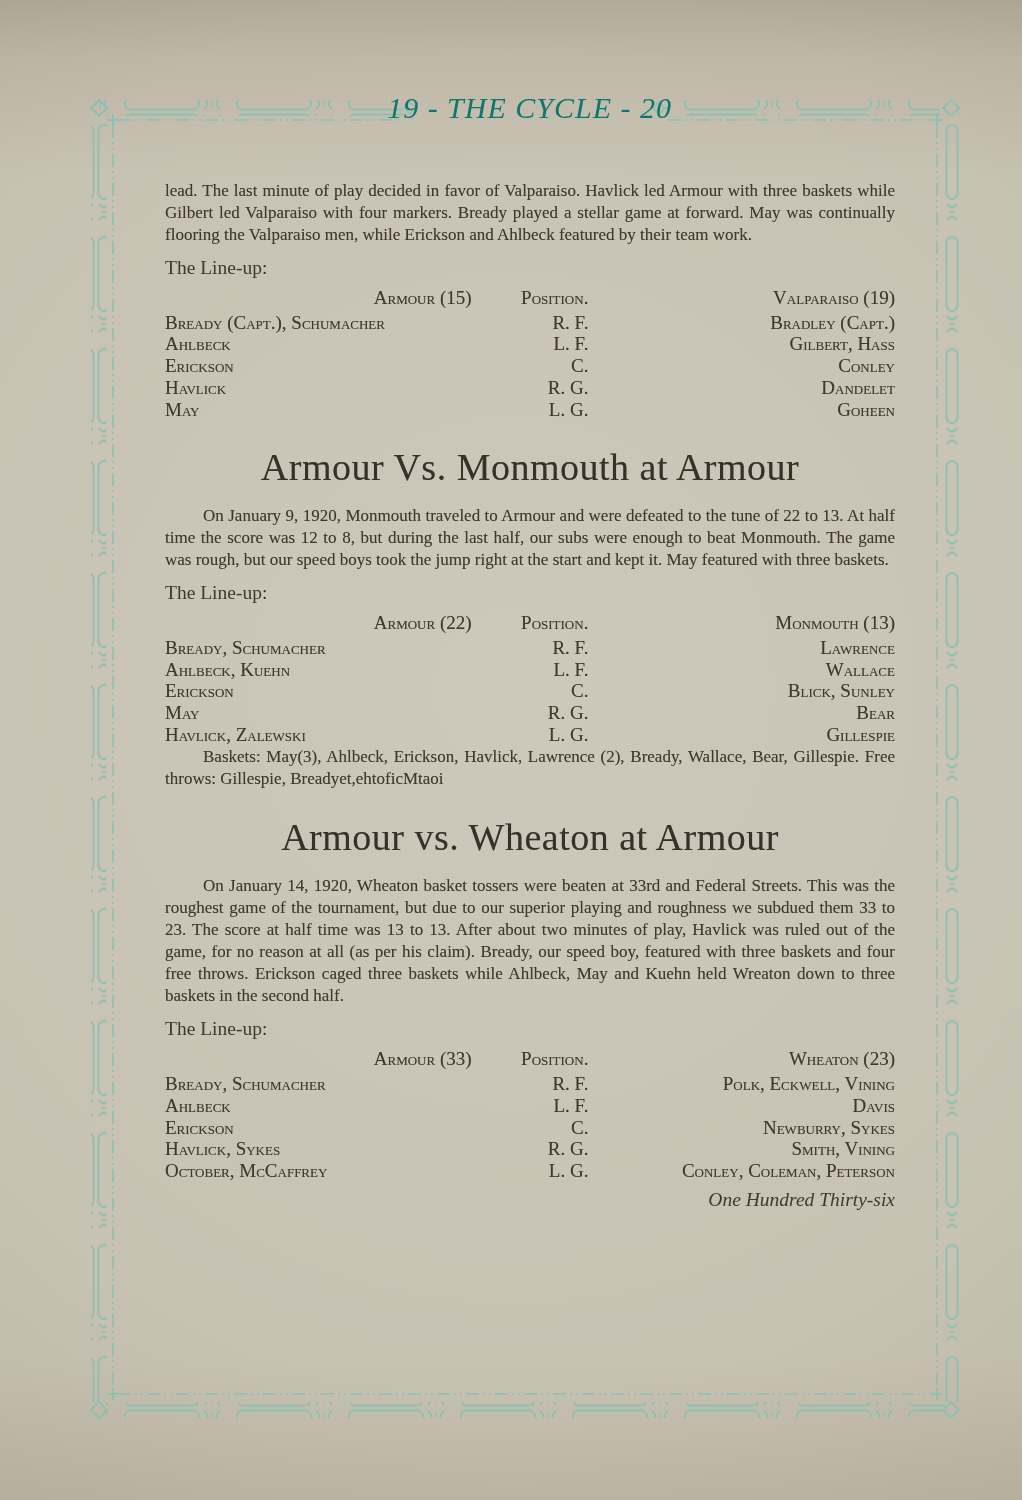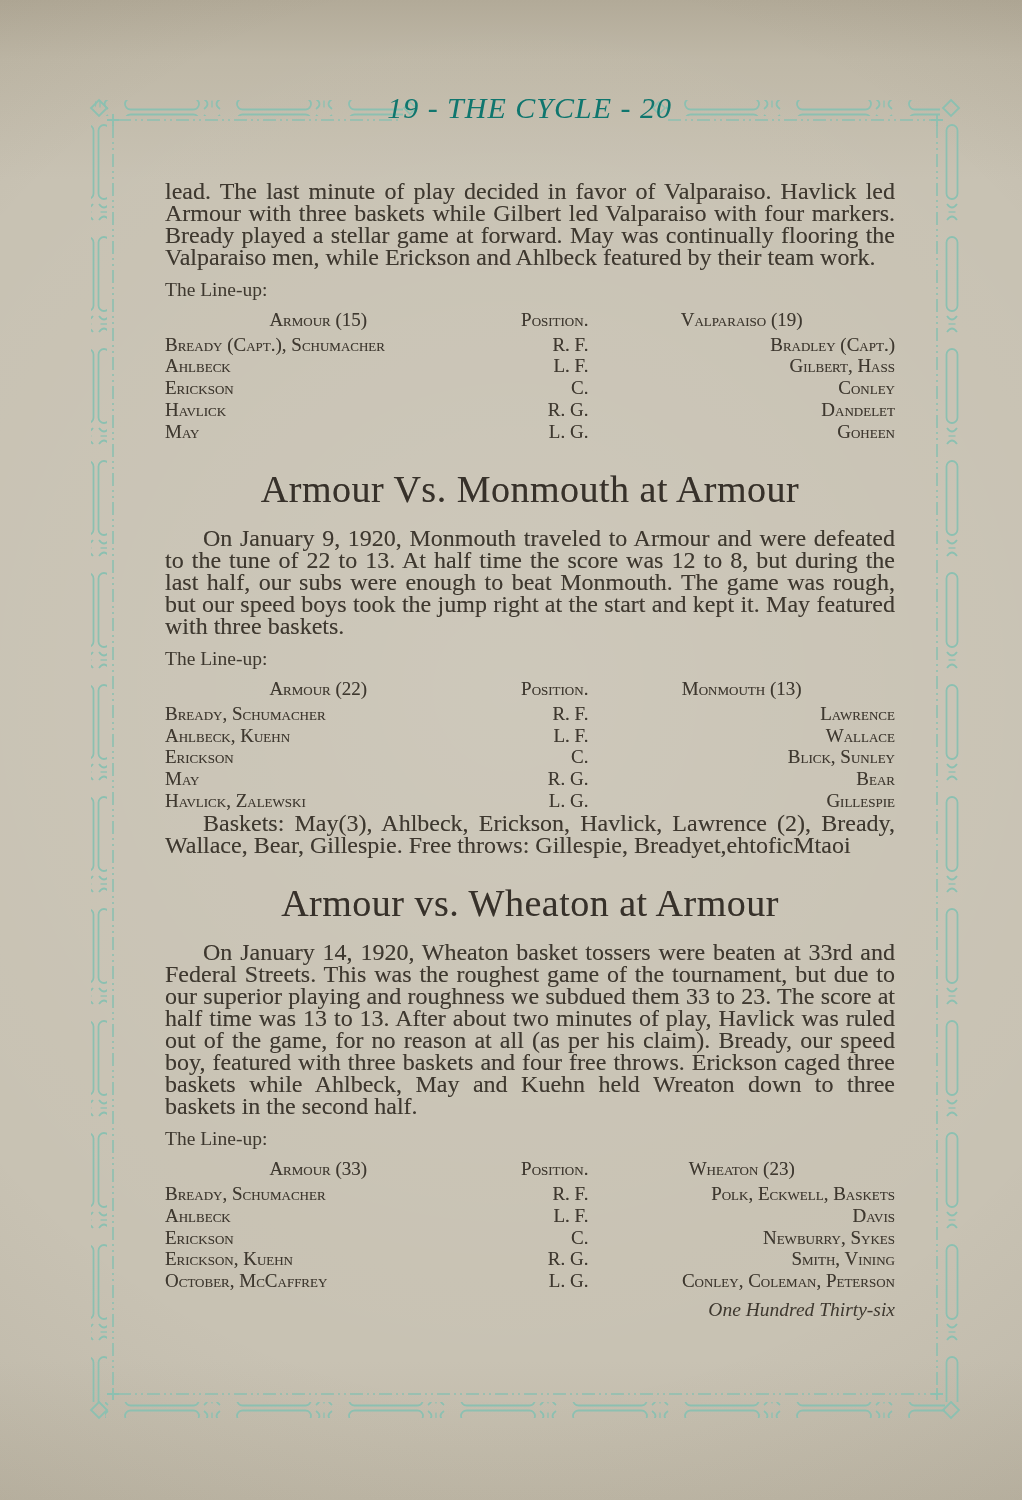--- a/index.html
+++ b/index.html
@@ -11,32 +11,32 @@
       linear-gradient(180deg,#b2aa98 0px,#bfb8a7 60px,#c8c2b3 180px,#c8c2b3 1360px,#beb7a6 1500px);
     color:#3e382f;
   }
   .frame{position:absolute;left:0;top:0;}
   .masthead{
     position:absolute;left:386px;top:92px;width:286px;
     text-align:right;font-style:italic;font-size:30px;line-height:32px;
     color:#0f766e;letter-spacing:1px;white-space:nowrap;
   }
   .content{position:absolute;left:165px;top:180px;width:730px;}
-  p.body{margin:0;font-size:24px;line-height:22px;text-align:justify;
+  p.body{margin:0;font-size:17px;line-height:22px;text-align:justify;
     text-shadow:0 0 .5px rgba(62,56,47,.4);}
   p.indent{text-indent:38px;}
   .lineup-label{margin:11px 0 0 0;font-size:19.5px;line-height:22px;}
   .lineup{margin-top:8px;font-variant:small-caps;font-size:19px;line-height:21.7px;
     text-shadow:0 0 .5px rgba(62,56,47,.4);}
   .lu-row{display:grid;grid-template-columns:42% 16% 42%;}
   .lu-row .c1{text-align:left;}
   .lu-row .c2{text-align:right;}
   .lu-row .c3{text-align:right;}
   .lu-row.head{margin-bottom:3px;}
-  .lu-row.head .c1,.lu-row.head .c3{text-align:center;}
+  .lu-row.head .c1,.lu-row.head .c3{text-align:right;}
   .summary{margin-top:9px;}
   .summary.tight{margin-top:1px;}
   h2.game-heading{
     margin:25px 0 16px 0;font-weight:normal;font-size:38px;line-height:44px;
     text-align:center;letter-spacing:.5px;color:#37312a;
     text-shadow:0 0 .6px rgba(55,49,42,.4);
   }
   .folio{margin-top:7px;text-align:right;font-style:italic;font-size:19.5px;line-height:22px;}
 </style>
 </head>
@@ -175,34 +175,34 @@
 
     <div class="lineup">
       <div class="lu-row head">
         <span class="c1">Armour (33)</span>
         <span class="c2">Position.</span>
         <span class="c3">Wheaton (23)</span>
       </div>
       <div class="lu-row">
         <span class="c1">Bready, Schumacher</span>
         <span class="c2">R. F.</span>
-        <span class="c3">Polk, Eckwell, Baskets</span>
+        <span class="c3">Polk, Eckwell, Vining</span>
       </div>
       <div class="lu-row">
         <span class="c1">Ahlbeck</span>
         <span class="c2">L. F.</span>
         <span class="c3">Davis</span>
       </div>
       <div class="lu-row">
         <span class="c1">Erickson</span>
         <span class="c2">C.</span>
         <span class="c3">Newburry, Sykes</span>
       </div>
       <div class="lu-row">
-        <span class="c1">Erickson, Kuehn</span>
+        <span class="c1">Havlick, Sykes</span>
         <span class="c2">R. G.</span>
         <span class="c3">Smith, Vining</span>
       </div>
       <div class="lu-row">
         <span class="c1">October, McCaffrey</span>
         <span class="c2">L. G.</span>
         <span class="c3">Conley, Coleman, Peterson</span>
       </div>
     </div>
 

